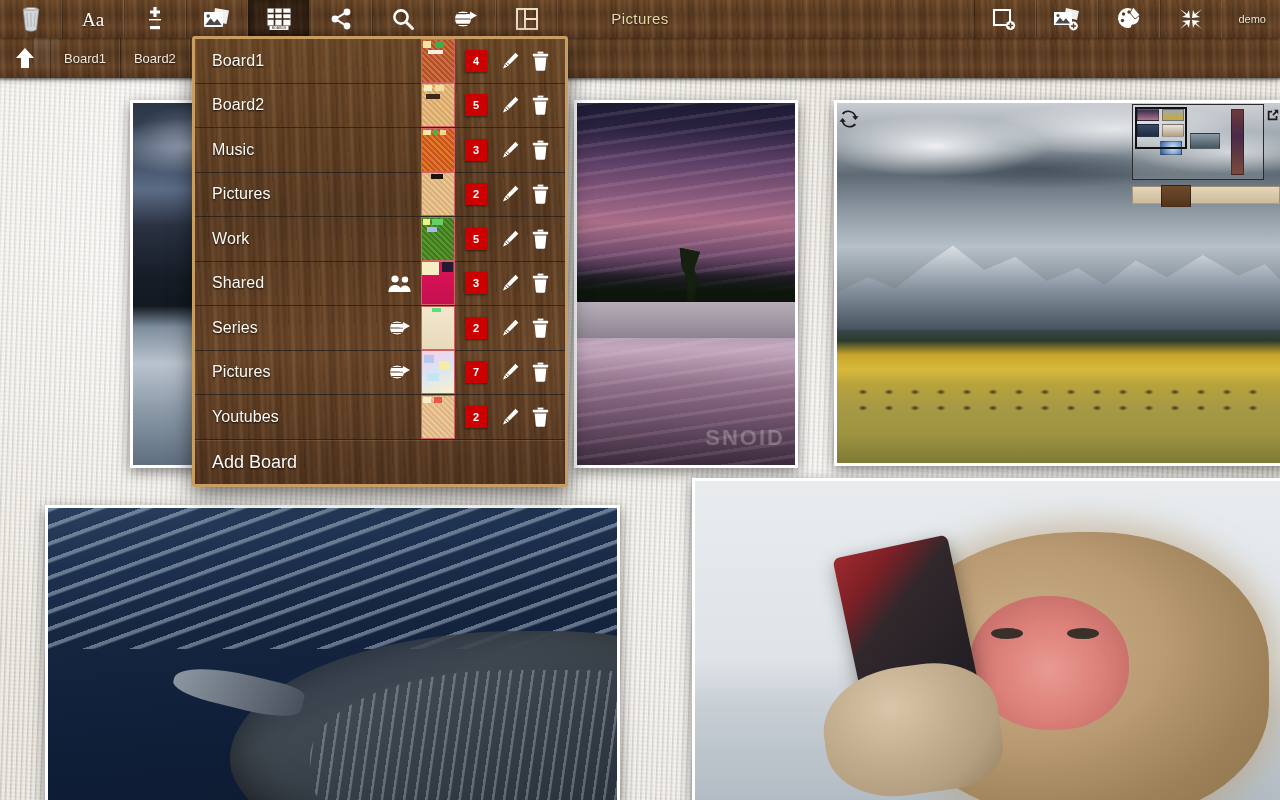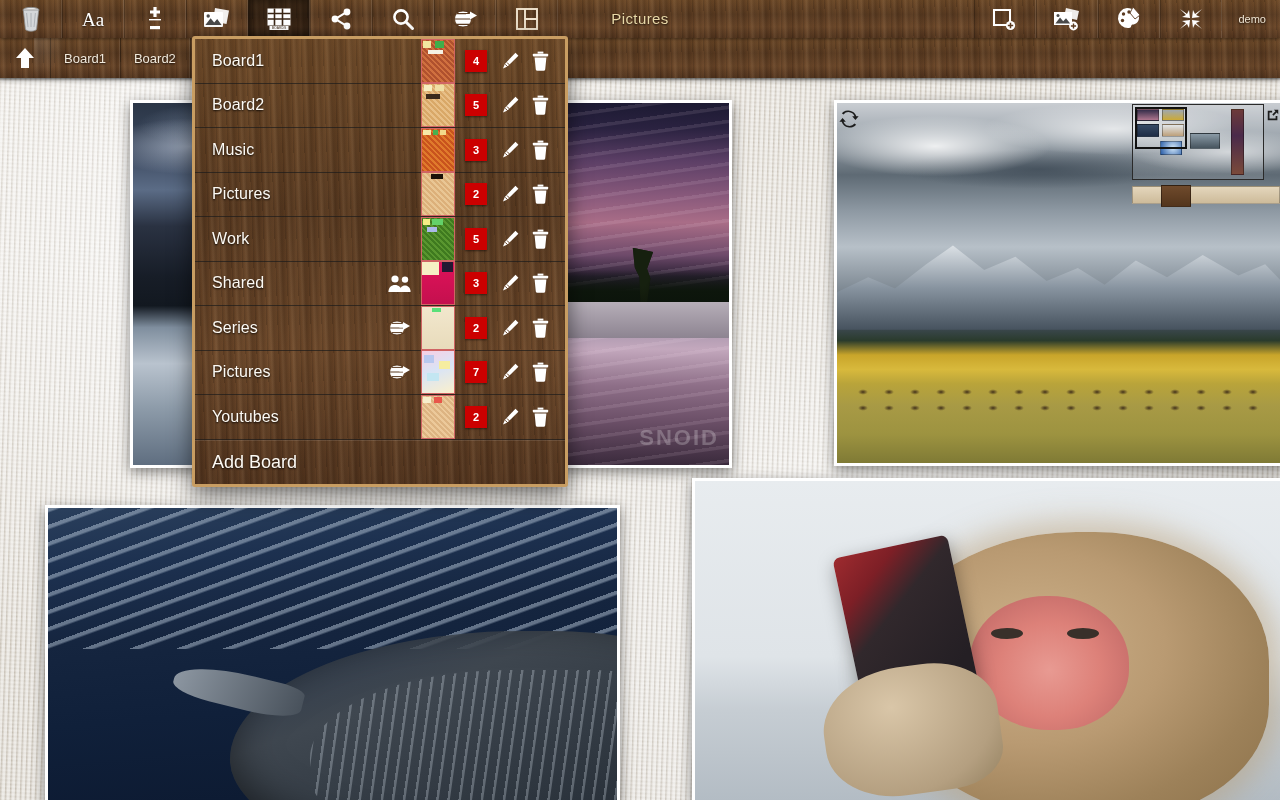--- a/index.html
+++ b/index.html
@@ -399,21 +399,21 @@
 <body>
 
 <div id="app">
 
   <div class="card" id="img-storm" style="left:130px; top:100px; width:193px; height:368px;">
     <div class="inner">
       <div class="cloudy"></div>
     </div>
   </div>
 
-  <div class="card" id="img-sunset" style="left:542px; top:100px; width:190px; height:368px;">
+  <div class="card" id="img-sunset" style="left:574px; top:100px; width:224px; height:368px;">
     <div class="inner">
       <div class="streaks"></div>
       <div class="forest"></div>
       <div class="tree"></div>
       <div class="rock"></div>
       <div class="watermark">SNOID</div>
     </div>
   </div>
 
   <div class="card" id="img-teton" style="left:834px; top:100px; width:452px; height:366px;">

